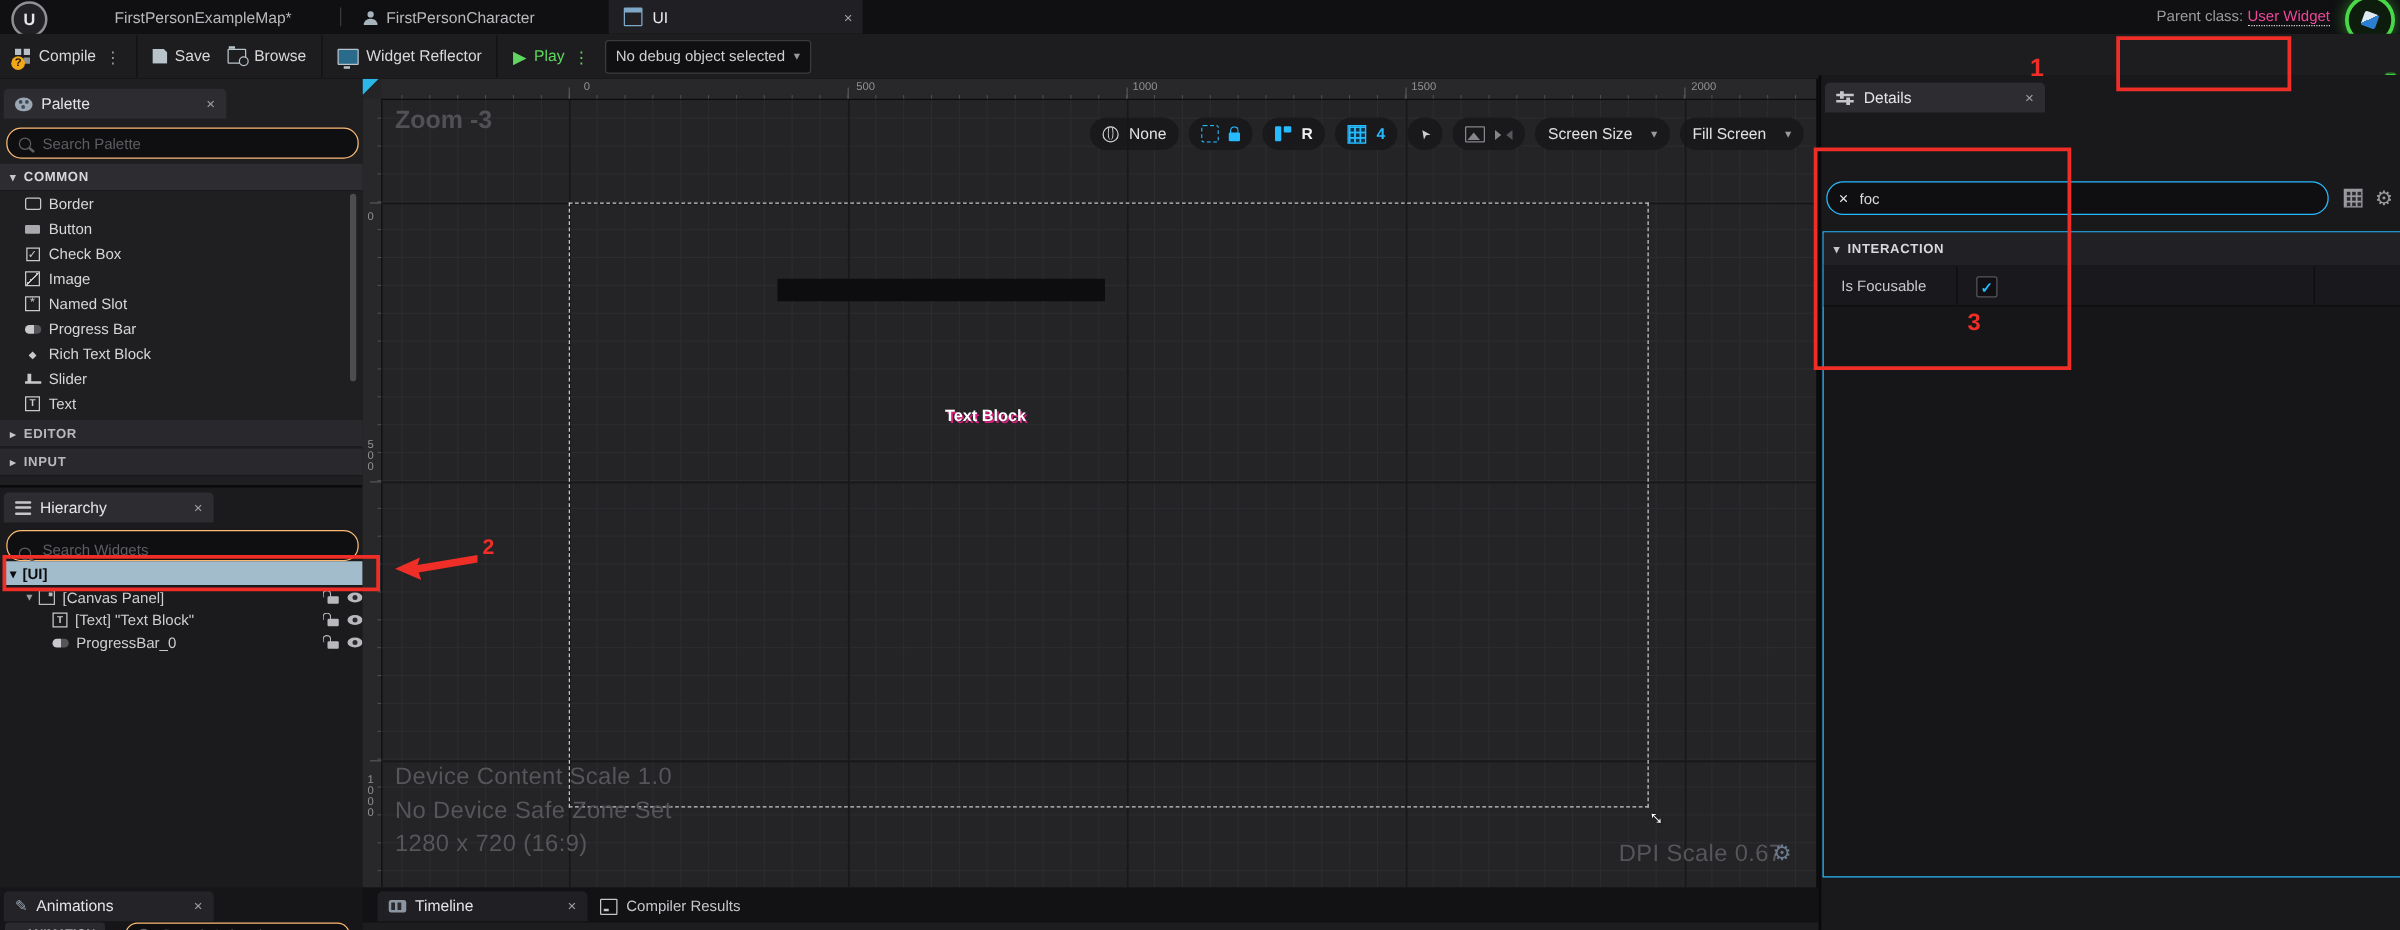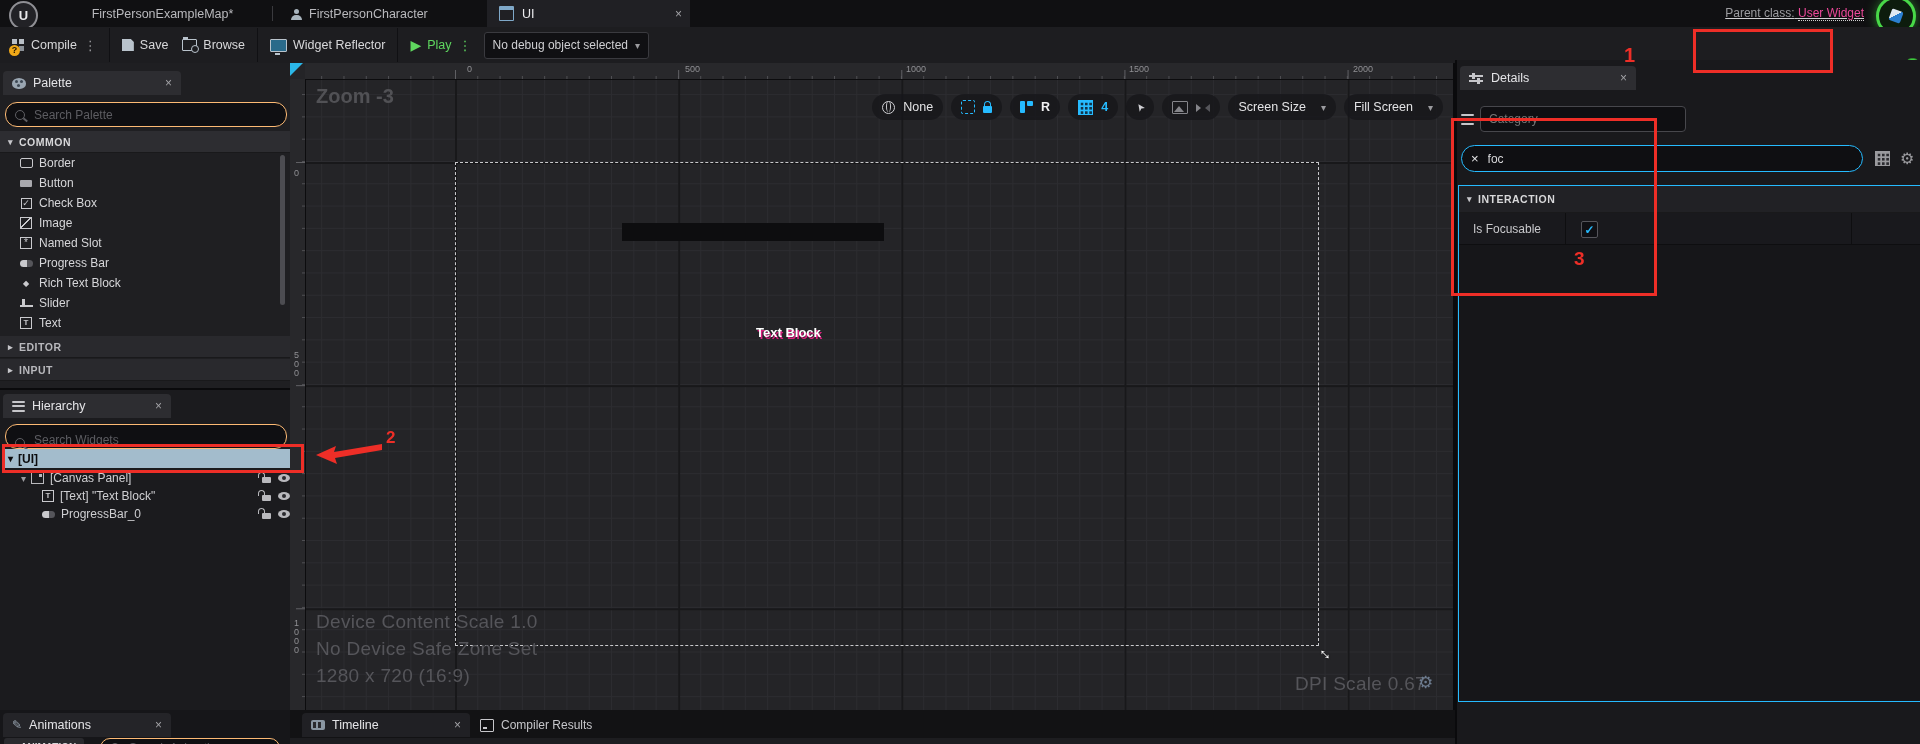--- a/index.html
+++ b/index.html
@@ -175,21 +175,21 @@
     <div class="tsep abs" style="left:272px;top:6px;"></div>
     <div class="ttab abs" style="left:283px;width:200px;text-align:right;">
       <span class="i-person" style="margin:0 8px 0 8px;"></span>
       <span>FirstPersonCharacter</span>
     </div>
     <div class="ttab active abs" style="left:487px;width:203px;">
       <span class="i-window" style="margin:0 8px 0 12px;"></span>
       <span>UI</span>
       <span class="closex" style="margin-right:8px;">×</span>
     </div>
-    <div class="abs row" style="right:56px;top:0;height:26px;text-decoration:underline;">
+    <div class="abs row" style="right:56px;top:0;height:26px;">
       <span style="color:#9c9ca0;">Parent class:</span>&nbsp;
       <span class="dotted-link">User Widget</span>
     </div>
     <div id="statusball" class="abs">
         <span class="cube"></span>
       </div>
   </div>
 
   <div id="toolbar" class="abs row">
     <div class="row" style="margin-left:12px;position:relative;">
@@ -470,28 +470,20 @@
   <div id="details" class="abs">
     <div class="panel-tab abs" style="left:3px;top:6px;width:158px;">
       <span class="i-sliders" style="margin-right:8px;">
           <b></b>
           <b></b>
         </span>
       <span>Details</span>
       <span class="closex">×</span>
     </div>
 
-    <div class="abs row" style="left:4px;top:46px;">
-      <span class="i-lines" style="margin-right:6px;">
-          <b></b>
-          <b></b>
-          <b></b>
-        </span>
-      <input style="width: 188px; height: 24px; background: rgb(15, 15, 18); border: 1px solid rgb(71, 71, 76); border-radius: 4px; color: rgb(216, 216, 218); padding: 0px 8px; font-family: &quot;Liberation Sans&quot;, sans-serif; font-size: 12px;" placeholder="Category">
-    </div>
 
     <div class="abs row" style="left:4px;top:85px;">
       <div class="searchpill" style="width:382px;height:25px;border:1.5px solid #26bbff;border-radius:14px;">
         <span style="color:#e8e8ea;font-size:13px;">×</span>
         <input value="foc" style="">
       </div>
       <span class="i-bluegrid" style="margin-left:12px;border-color:#9a9a9e;background:linear-gradient(90deg,#9a9a9e 1.5px,transparent 1.5px),linear-gradient(#9a9a9e 1.5px,transparent 1.5px),#2a2a2e;background-size:4.3px 4.3px;"></span>
       <span style="margin-left:10px;color:#9a9a9e;font-size:16px;">⚙</span>
     </div>
 

